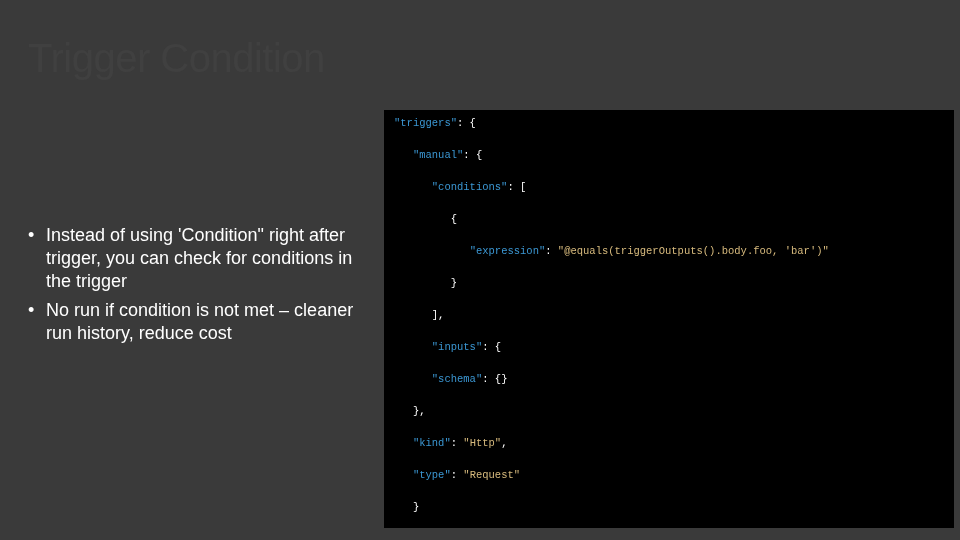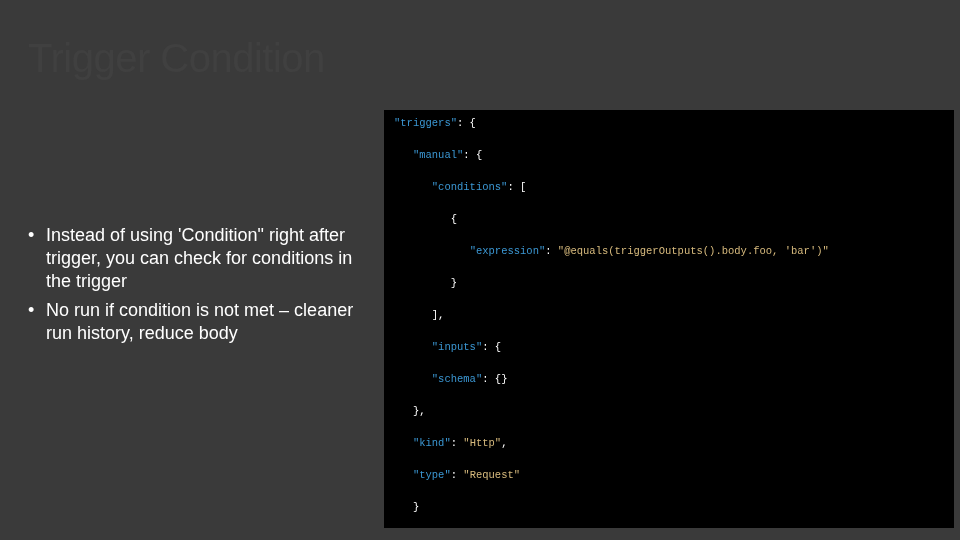--- a/index.html
+++ b/index.html
@@ -63,21 +63,21 @@
   .str { color: #d7ba7d; }
 </style>
 </head>
 <body>
 
 <div class="title">Trigger Condition</div>
 
 <div class="bullets">
   <ul>
     <li>Instead of using 'Condition" right after trigger, you can check for conditions in the trigger</li>
-    <li>No run if condition is not met – cleaner run history, reduce body</li>
+    <li>No run if condition is not met – cleaner run history, reduce cost</li>
   </ul>
 </div>
 
 <div class="codebox">
 <pre><span class="line"><span class="key">"triggers"</span><span>: {</span></span>
 <span class="line">   <span class="key">"manual"</span><span>: {</span></span>
 <span class="line">      <span class="key">"conditions"</span><span>: [</span></span>
 <span class="line">         <span>{</span></span>
 <span class="line">            <span class="key">"expression"</span><span>: </span><span class="str">"@equals(triggerOutputs().body.foo, 'bar')"</span></span>
 <span class="line">         <span>}</span></span>

